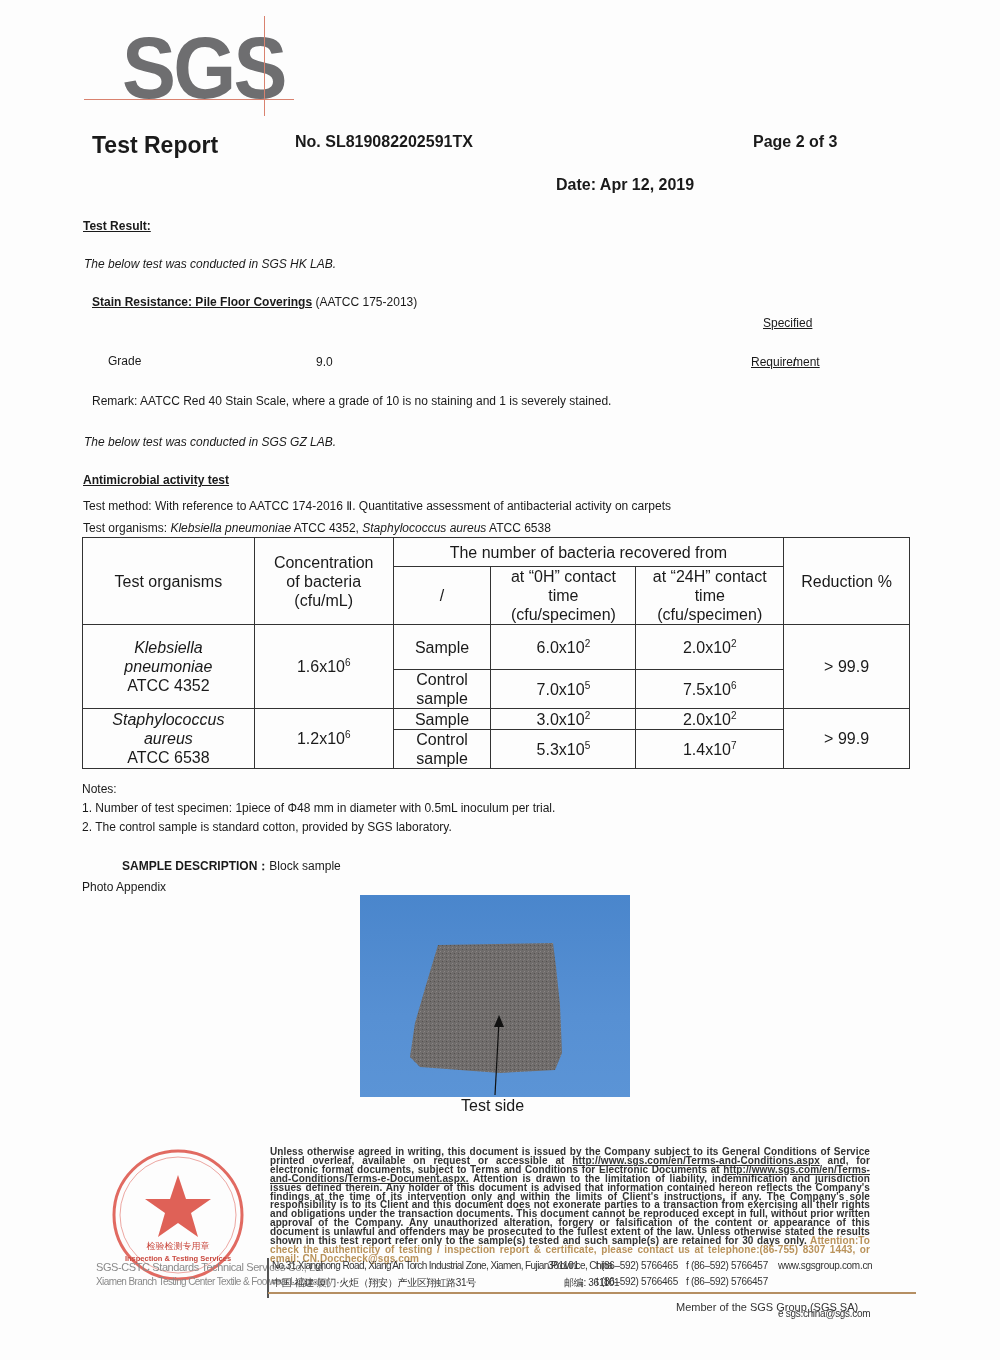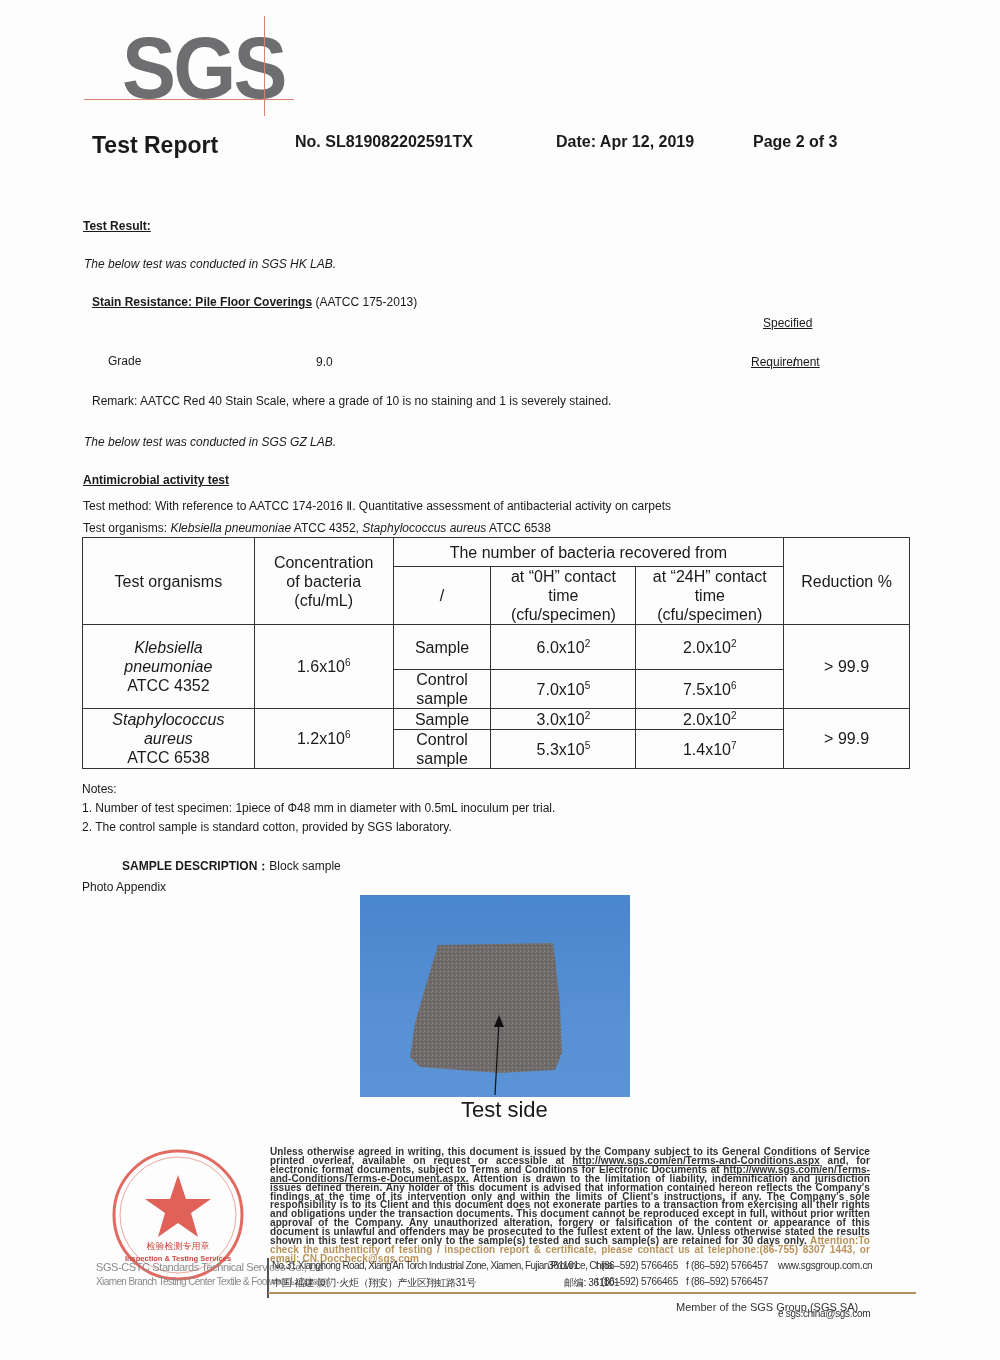--- a/index.html
+++ b/index.html
@@ -22,21 +22,21 @@
   .i { font-style: italic; }
 
   
   table.bac { position: absolute; left: 82px; top: 537px; width: 828px; border-collapse: collapse; font-size: 16px; }
   table.bac td { border: 1.5px solid #333; text-align: center; vertical-align: middle; line-height: 19px; padding: 0 2px; }
   table.bac sup { font-size: 10px; vertical-align: 6px; line-height: 0; }
 
   
   .photo { left: 360px; top: 895px; width: 270px; height: 202px; background: linear-gradient(180deg, #4a86cc 0%, #5790d3 60%, #5b94d6 100%); overflow: hidden; }
   .carpet { position: absolute; left: 0; top: 0; width: 270px; height: 202px; }
-  .caption { left: 461px; top: 1097px; font-size: 22px; }
+  .caption { left: 461px; top: 1097px; font-size: 16px; }
 
   
   .seal { left: 108px; top: 1145px; width: 140px; height: 140px; }
   .seal-text1 { left: 96px; top: 1261px; font-size: 11px; color: #8a8a8a; letter-spacing: -0.4px; white-space: nowrap; }
   .seal-text2 { left: 96px; top: 1276px; font-size: 10px; color: #8a8a8a; letter-spacing: -0.6px; white-space: nowrap; }
   .fine { left: 270px; top: 1148px; width: 600px; font-size: 10px; line-height: 8.9px; font-weight: bold; color: #333; text-align: justify; letter-spacing: 0.1px; }
   .fine .link { text-decoration: underline; }
   .fine .attn { color: #b9925a; }
   .addr-vline { left: 267px; top: 1258px; width: 1.5px; height: 40px; background: #555; }
   .addr-row { top: 1260px; font-size: 10px; color: #333; white-space: nowrap; letter-spacing: -0.3px; }
@@ -46,21 +46,21 @@
 </style>
 </head>
 <body>
 
 <div class="abs logo">SGS</div>
 <div class="abs logo-hline"></div>
 <div class="abs logo-vline"></div>
 
 <div class="abs hdr-title">Test Report</div>
 <div class="abs hdr" style="left:295px;">No. SL819082202591TX</div>
-<div class="abs hdr" style="left:556px;">Date: Apr 12, 2019</div>
+<div class="abs hdr" style="left:556px;margin-top:43px;">Date: Apr 12, 2019</div>
 <div class="abs hdr" style="left:753px;">Page 2 of 3</div>
 
 <div class="abs t16 bold u" style="left:83px; top:216px;">Test Result:</div>
 <div class="abs t16 i" style="left:84px; top:254px;">The below test was conducted in SGS HK LAB.</div>
 
 <div class="abs t16" style="left:92px; top:292px;">
   <span class="bold u">Stain Resistance: Pile Floor Coverings</span>
   <span>(AATCC 175-2013)</span>
 </div>
 

